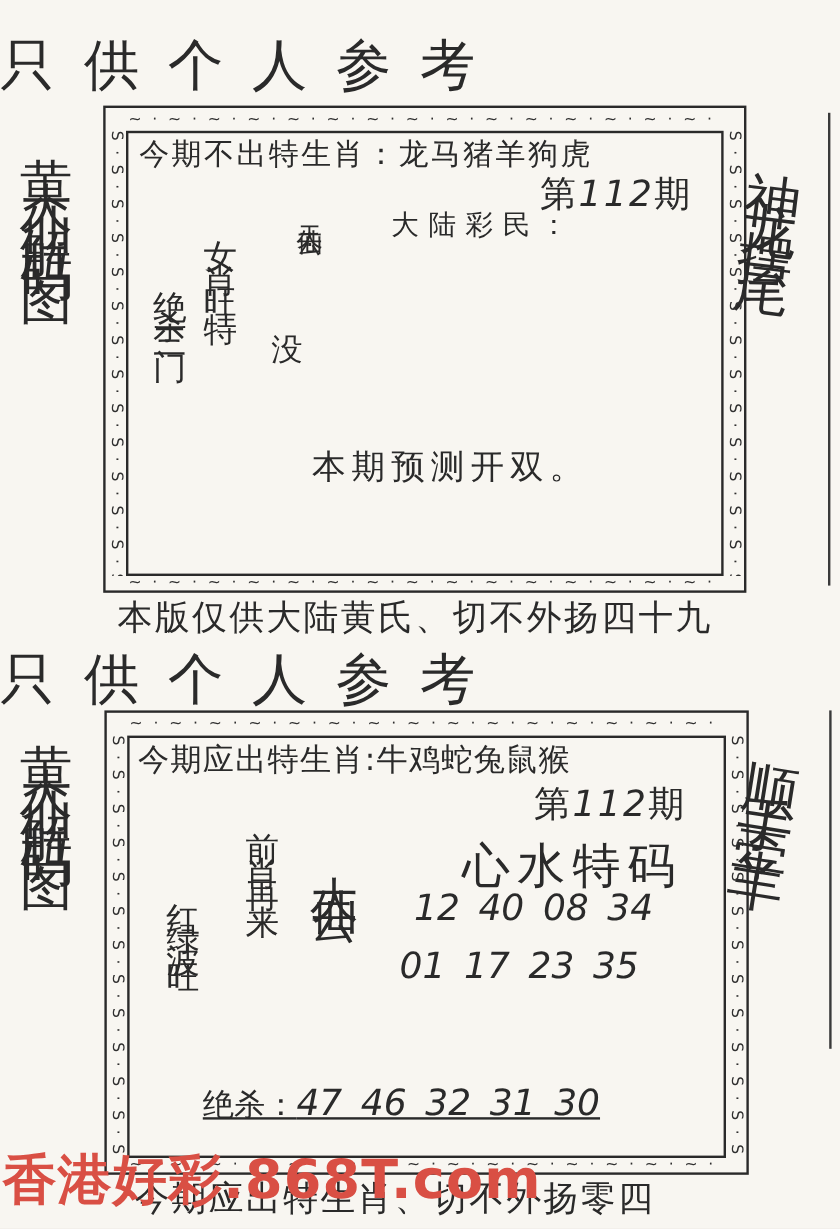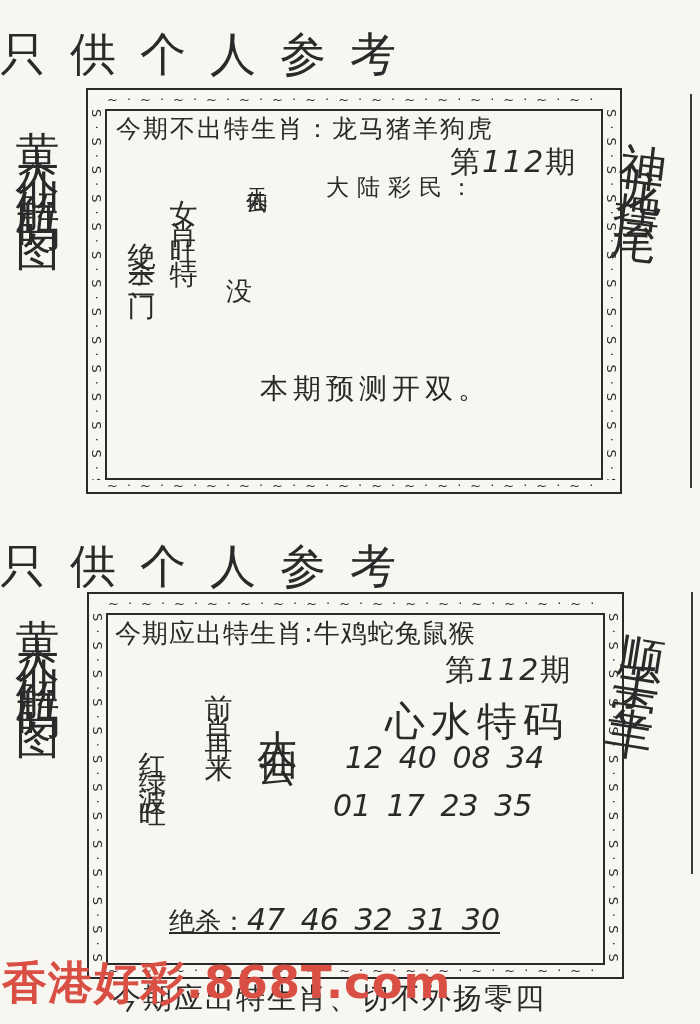--- a/index.html
+++ b/index.html
@@ -104,20 +104,21 @@
       <div class="abs p1-issue"><span>第</span><span class="num-ital">112</span><span>期</span></div>
       <div class="abs p1-aud">大陆彩民：</div>
       <div class="abs v p1-txy">天仙云：</div>
       <div class="abs p1-mei">没</div>
       <div class="abs v p1-fem">女肖旺特</div>
       <div class="abs v p1-kill">绝杀三门</div>
       <div class="abs p1-pred">本期预测开双。</div>
     </div>
   </div>
 
+  <div class="abs footer f1">本版仅供大陆黄氏、切不外扬四十九</div>
 
   <div class="abs main-title t2">只供个人参考</div>
 
   <div class="box box2">
     <div class="deco h top">~·~·~·~·~·~·~·~·~·~·~·~·~·~·~·~·~·~·~·~·~·~·~·~·</div>
     <div class="deco h bot">~·~·~·~·~·~·~·~·~·~·~·~·~·~·~·~·~·~·~·~·~·~·~·~·</div>
     <div class="deco vv left">S·S·S·S·S·S·S·S·S·S·S·S·S·S·</div>
     <div class="deco vv right">S·S·S·S·S·S·S·S·S·S·S·S·S·S·</div>
     <div class="inner"></div>
     <div class="content">

